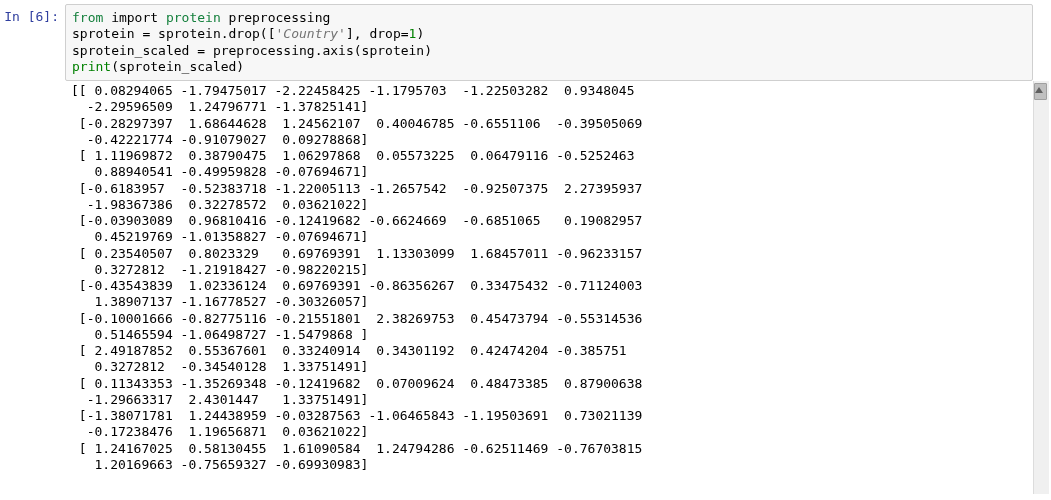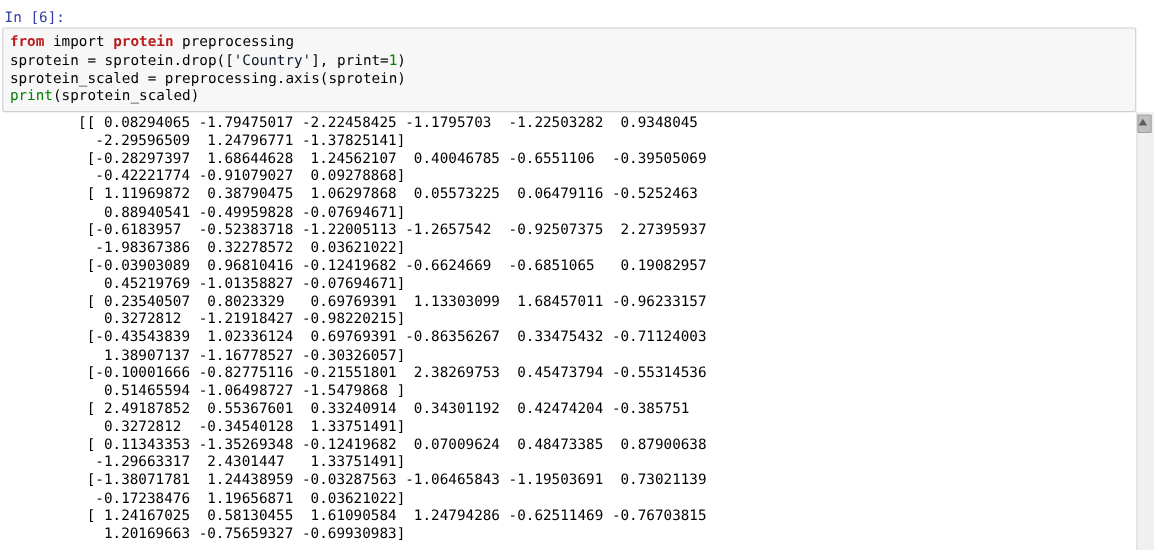--- a/index.html
+++ b/index.html
@@ -9,21 +9,21 @@
     font-size: 13px;
     line-height: 1.25;
     background: #fff;
     color: #000;
   }
   .notebook {
     padding: 4px 2px;
   }
   .cell {
     display: flex;
-    flex-direction: column;
+    flex-direction: row;
   }
   .prompt {
     width: 57px;
     min-width: 57px;
     text-align: right;
     padding-right: 6px;
     padding-top: 5px;
     color: #303F9F;
     font-family: monospace;
     font-size: 13px;
@@ -80,35 +80,35 @@
     position: absolute;
     right: 3px;
     top: 3px;
     width: 0;
     height: 0;
     border-left: 4px solid transparent;
     border-right: 4px solid transparent;
     border-bottom: 6px solid #606060;
   }
   
-  .kw   { color: #b91c1c; font-weight: bold; }
+  .kw   { color: #15803d; font-weight: normal; }
   .num  { color: #008000; }
-  .str  { color: #0f172a; }
+  .str  { color: #737373; font-style: italic; }
   .builtin { color: #008000; }
   .plain{ color: #000; }
 </style>
 </head>
 <body>
 
 <div class="notebook">
 
   <div class="cell">
     <div class="prompt">In [6]:</div>
     <div class="input-box"><span class="kw">from</span><span class="plain"> import </span><span class="kw">protein</span><span class="plain"> preprocessing</span>
-<span class="plain">sprotein = sprotein.drop([</span><span class="str">'Country'</span><span class="plain">], print=</span><span class="num">1</span><span class="plain">)</span>
+<span class="plain">sprotein = sprotein.drop([</span><span class="str">'Country'</span><span class="plain">], drop=</span><span class="num">1</span><span class="plain">)</span>
 <span class="plain">sprotein_scaled = preprocessing.axis(sprotein)</span>
 <span class="builtin">print</span><span class="plain">(sprotein_scaled)</span></div>
   </div>
 
   <div class="output-area">
     <div class="prompt out">Out[6]:</div>
     <div class="output-box" id="output-box">[[ 0.08294065 -1.79475017 -2.22458425 -1.1795703  -1.22503282  0.9348045
   -2.29596509  1.24796771 -1.37825141]
  [-0.28297397  1.68644628  1.24562107  0.40046785 -0.6551106  -0.39505069
   -0.42221774 -0.91079027  0.09278868]

